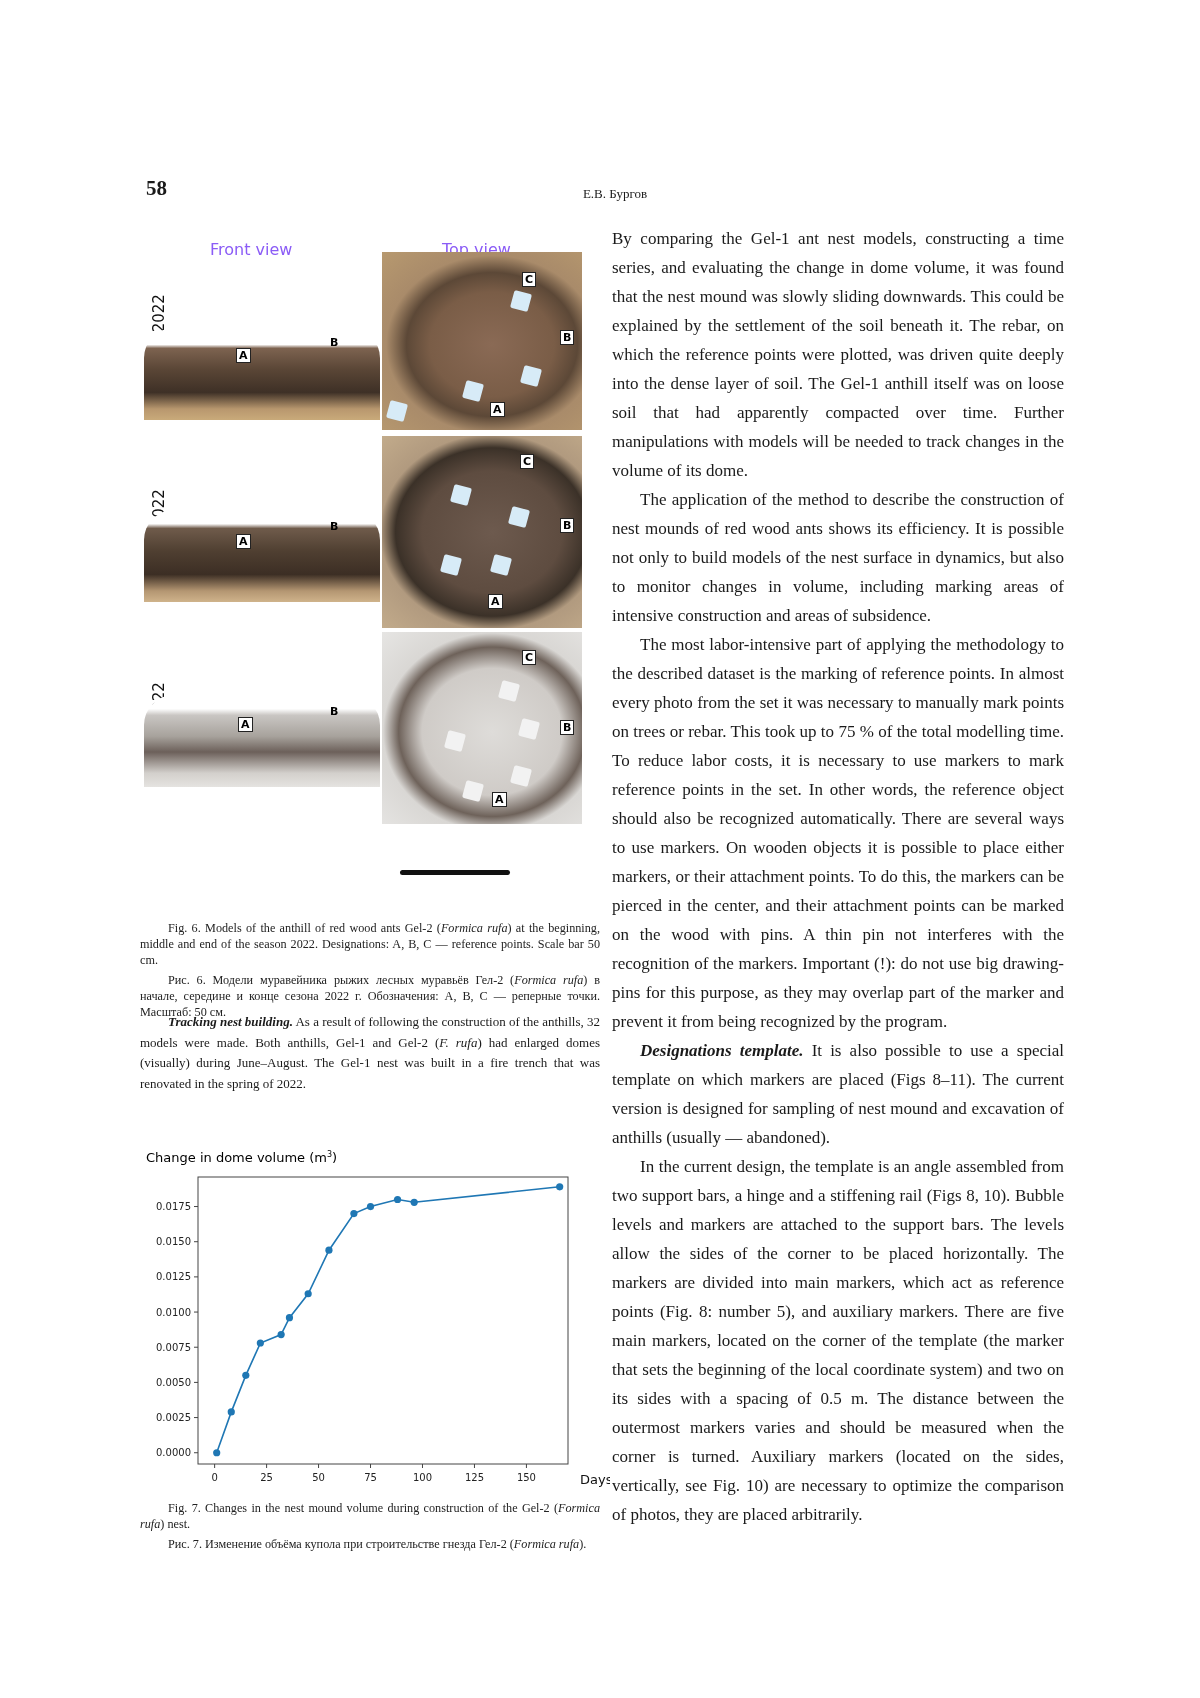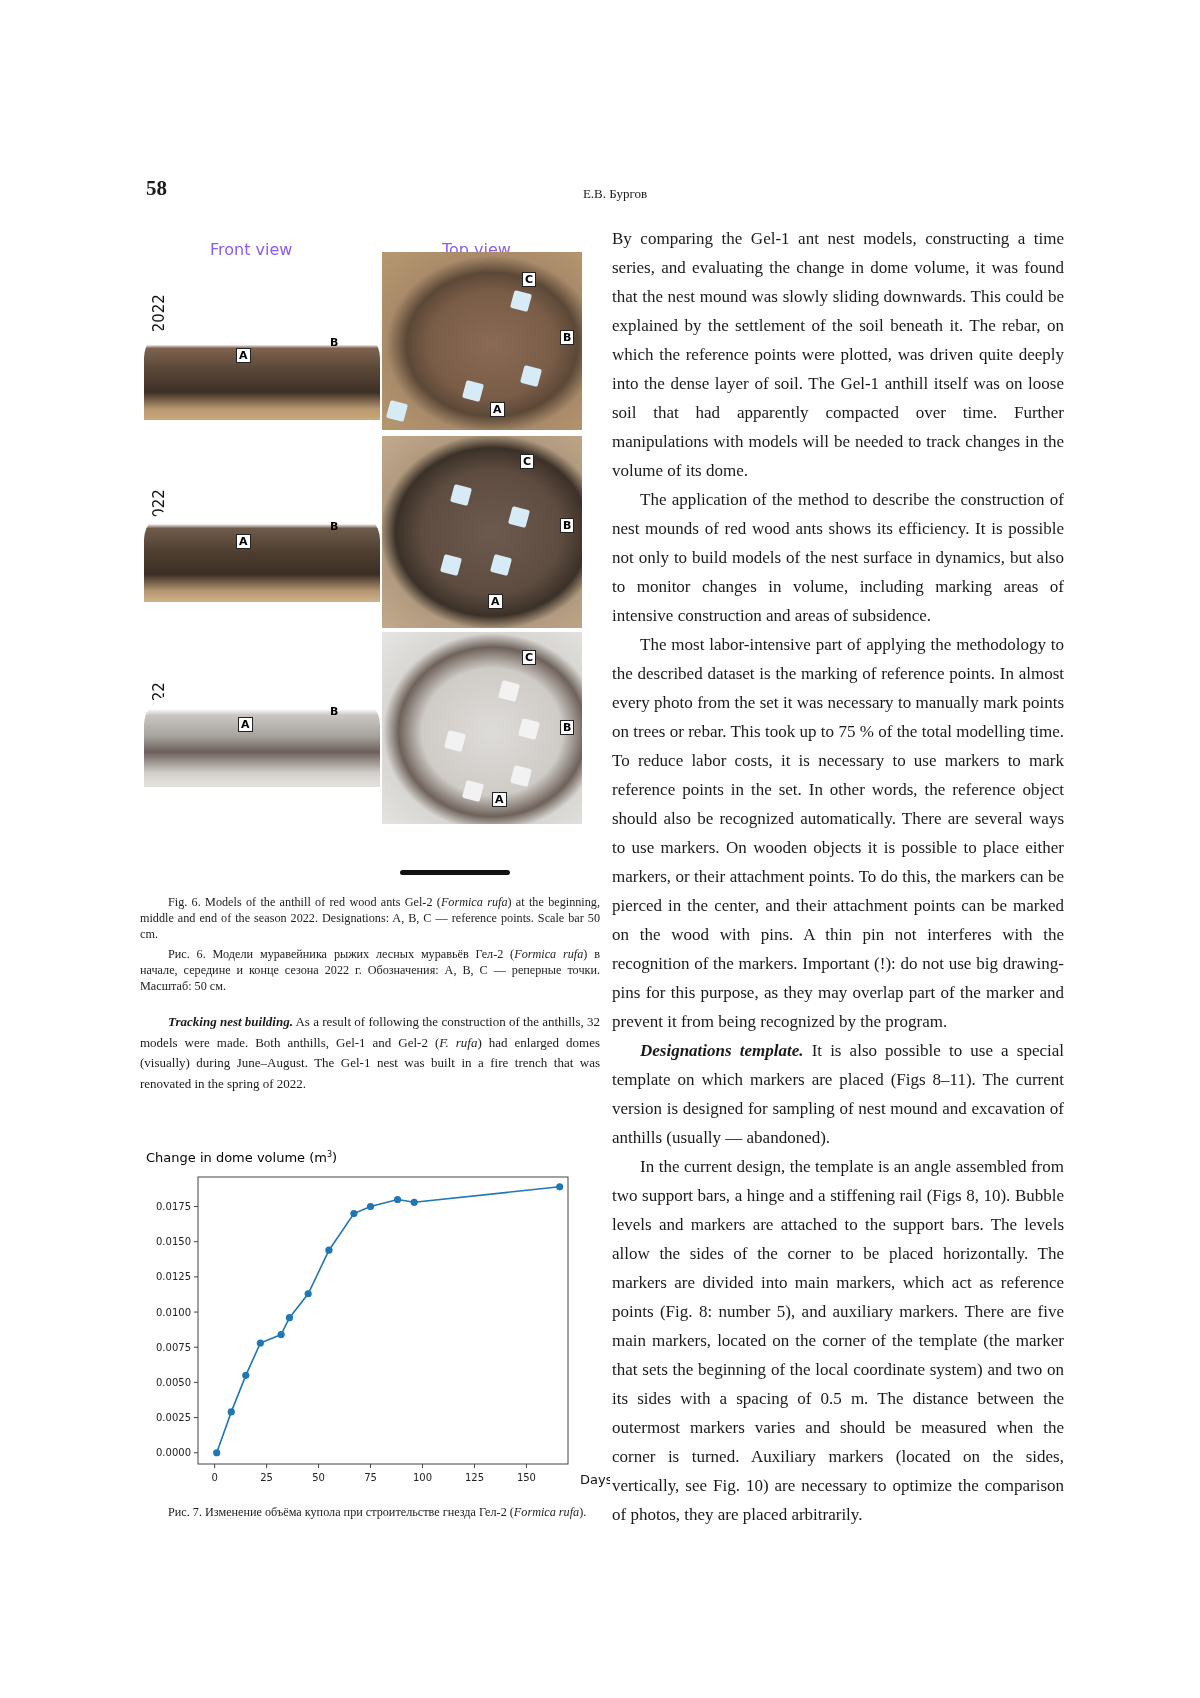--- a/index.html
+++ b/index.html
@@ -100,21 +100,21 @@
     <span class="marker-tile" style="left:64px; top:100px; background:#f2f2f2;"></span>
     <span class="marker-tile" style="left:130px; top:135px; background:#f2f2f2;"></span>
     <span class="marker-tile" style="left:82px; top:150px; background:#f2f2f2;"></span>
     <span class="marker-tag" style="left:140px; top:18px;">C</span>
     <span class="marker-tag" style="left:178px; top:88px;">B</span>
     <span class="marker-tag" style="left:110px; top:160px;">A</span>
   </div>
 </div>
 <div class="scale-bar"></div>
 
-<div class="caption" style="top:894px;">
+<div class="caption" style="top:920px;">
   <p><span>Fig. 6. Models of the anthill of red wood ants Gel-2 (</span><i>Formica rufa</i><span>) at the beginning, middle and end of the season 2022. Designations: A, B, C — reference points. Scale bar 50 cm.</span></p>
   <p class="ru"><span>Рис. 6. Модели муравейника рыжих лесных муравьёв Гел-2 (</span><i>Formica rufa</i><span>) в начале, середине и конце сезона 2022 г. Обозначения: A, B, C — реперные точки. Масштаб: 50 см.</span></p>
 </div>
 
 <div class="body-left">
   <p><span class="bi">Tracking nest building.</span><span> As a result of following the construction of the anthills, 32 models were made. Both anthills, Gel-1 and Gel-2 (</span><i>F. rufa</i><span>) had enlarged domes (visually) during June–August. The Gel-1 nest was built in a fire trench that was renovated in the spring of 2022.</span></p>
 </div>
 
 <div class="chart">
   <div class="chart-title"><span>Change in dome volume (m</span><sup>3</sup><span>)</span></div>
@@ -162,20 +162,21 @@
       <circle cx="188.95505617977528" cy="100.15686274509804" r="3.6" fill="#1f77b4"></circle>
       <circle cx="213.89887640449436" cy="63.57843137254898" r="3.6" fill="#1f77b4"></circle>
       <circle cx="230.52808988764045" cy="56.54411764705878" r="3.6" fill="#1f77b4"></circle>
       <circle cx="257.55056179775283" cy="49.50980392156862" r="3.6" fill="#1f77b4"></circle>
       <circle cx="274.17977528089887" cy="52.323529411764696" r="3.6" fill="#1f77b4"></circle>
       <circle cx="419.6853932584269" cy="36.8480392156863" r="3.6" fill="#1f77b4"></circle>
     </svg>
 </div>
 
 <div class="caption" style="top:1500px;">
+  <p><span>Fig. 7. Changes in the nest mound volume during construction of the Gel-2 (</span><i>Formica rufa</i><span>) nest.</span></p>
   <p class="ru"><span>Рис. 7. Изменение объёма купола при строительстве гнезда Гел-2 (</span><i>Formica rufa</i><span>).</span></p>
 </div>
 
 <div class="body-right">
   <p class="noindent">By comparing the Gel-1 ant nest models, constructing a time series, and evaluating the change in dome volume, it was found that the nest mound was slowly sliding downwards. This could be explained by the settlement of the soil beneath it. The rebar, on which the reference points were plotted, was driven quite deeply into the dense layer of soil. The Gel-1 anthill itself was on loose soil that had apparently compacted over time. Further manipulations with models will be needed to track changes in the volume of its dome.</p>
   <p>The application of the method to describe the construction of nest mounds of red wood ants shows its efficiency. It is possible not only to build models of the nest surface in dynamics, but also to monitor changes in volume, including marking areas of intensive construction and areas of subsidence.</p>
   <p>The most labor-intensive part of applying the methodology to the described dataset is the marking of reference points. In almost every photo from the set it was necessary to manually mark points on trees or rebar. This took up to 75 % of the total modelling time. To reduce labor costs, it is necessary to use markers to mark reference points in the set. In other words, the reference object should also be recognized automatically. There are several ways to use markers. On wooden objects it is possible to place either markers, or their attachment points. To do this, the markers can be pierced in the center, and their attachment points can be marked on the wood with pins. A thin pin not interferes with the recognition of the markers. Important (!): do not use big drawing-pins for this purpose, as they may overlap part of the marker and prevent it from being recognized by the program.</p>
   <p><span class="bi">Designations template.</span><span> It is also possible to use a special template on which markers are placed (Figs 8–11). The current version is designed for sampling of nest mound and excavation of anthills (usually — abandoned).</span></p>
   <p>In the current design, the template is an angle assembled from two support bars, a hinge and a stiffening rail (Figs 8, 10). Bubble levels and markers are attached to the support bars. The levels allow the sides of the corner to be placed horizontally. The markers are divided into main markers, which act as reference points (Fig. 8: number 5), and auxiliary markers. There are five main markers, located on the corner of the template (the marker that sets the beginning of the local coordinate system) and two on its sides with a spacing of 0.5 m. The distance between the outermost markers varies and should be measured when the corner is turned. Auxiliary markers (located on the sides, vertically, see Fig. 10) are necessary to optimize the comparison of photos, they are placed arbitrarily.</p>
 </div>

